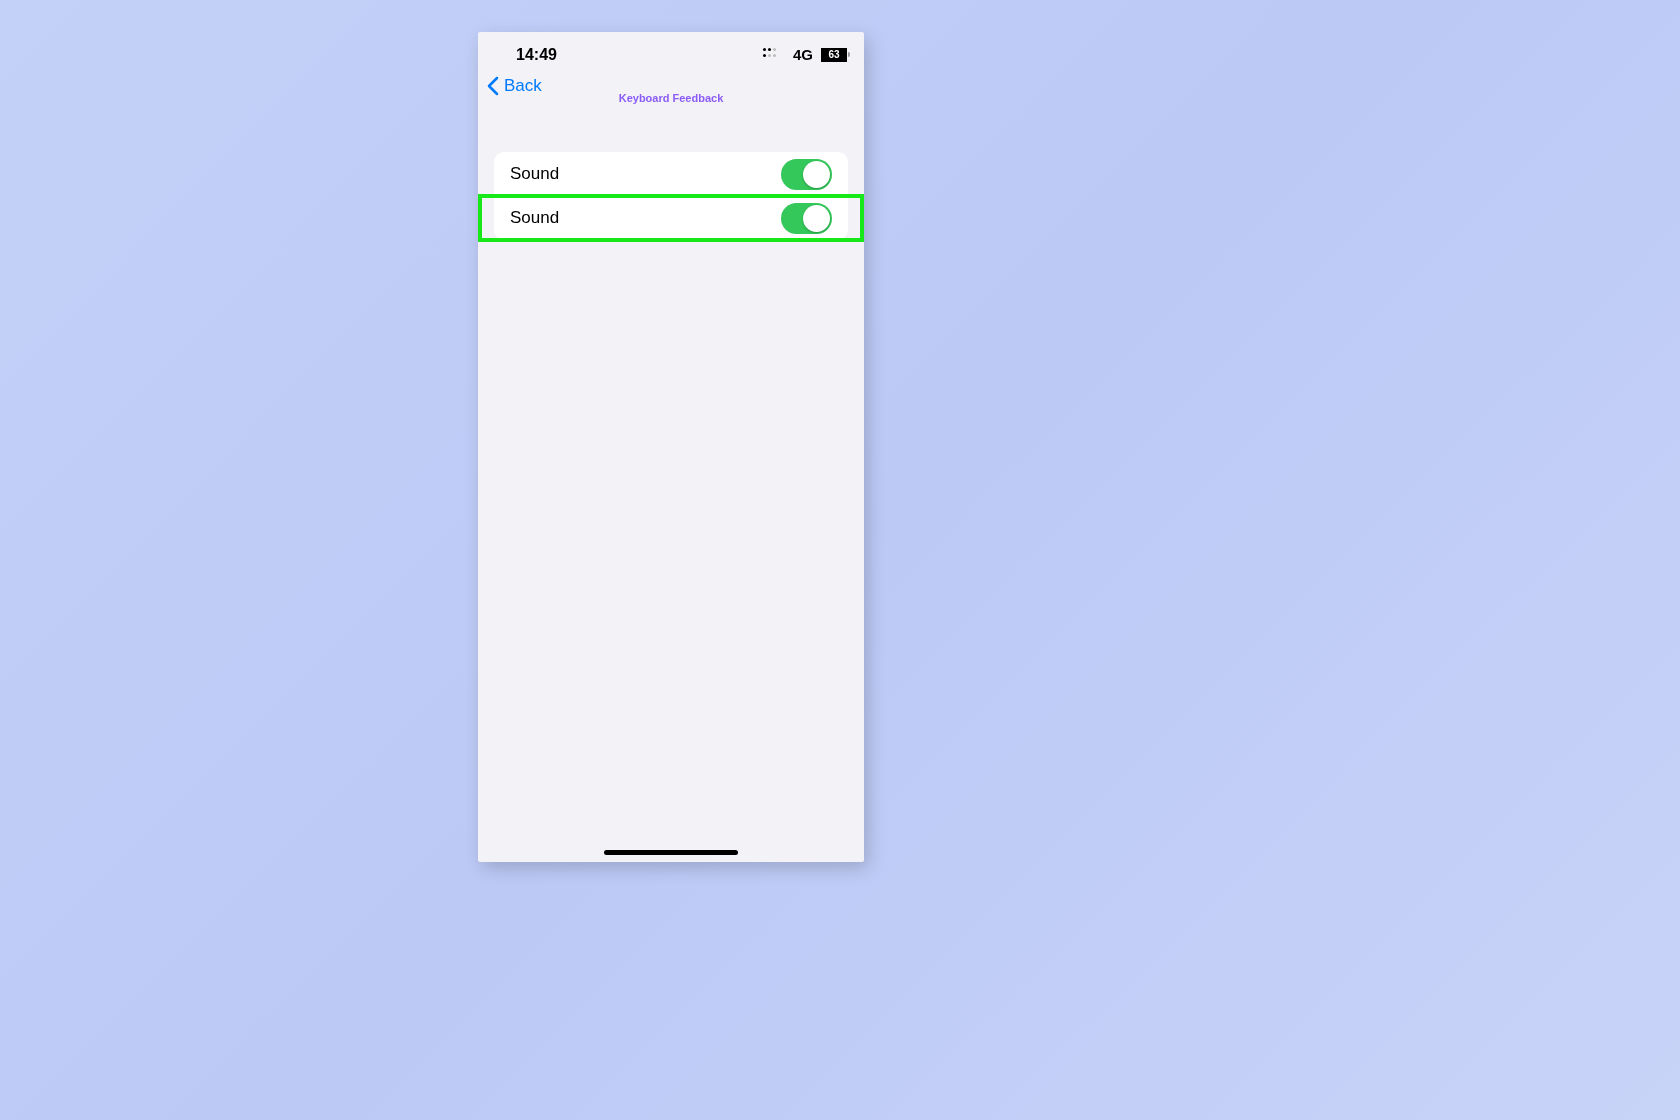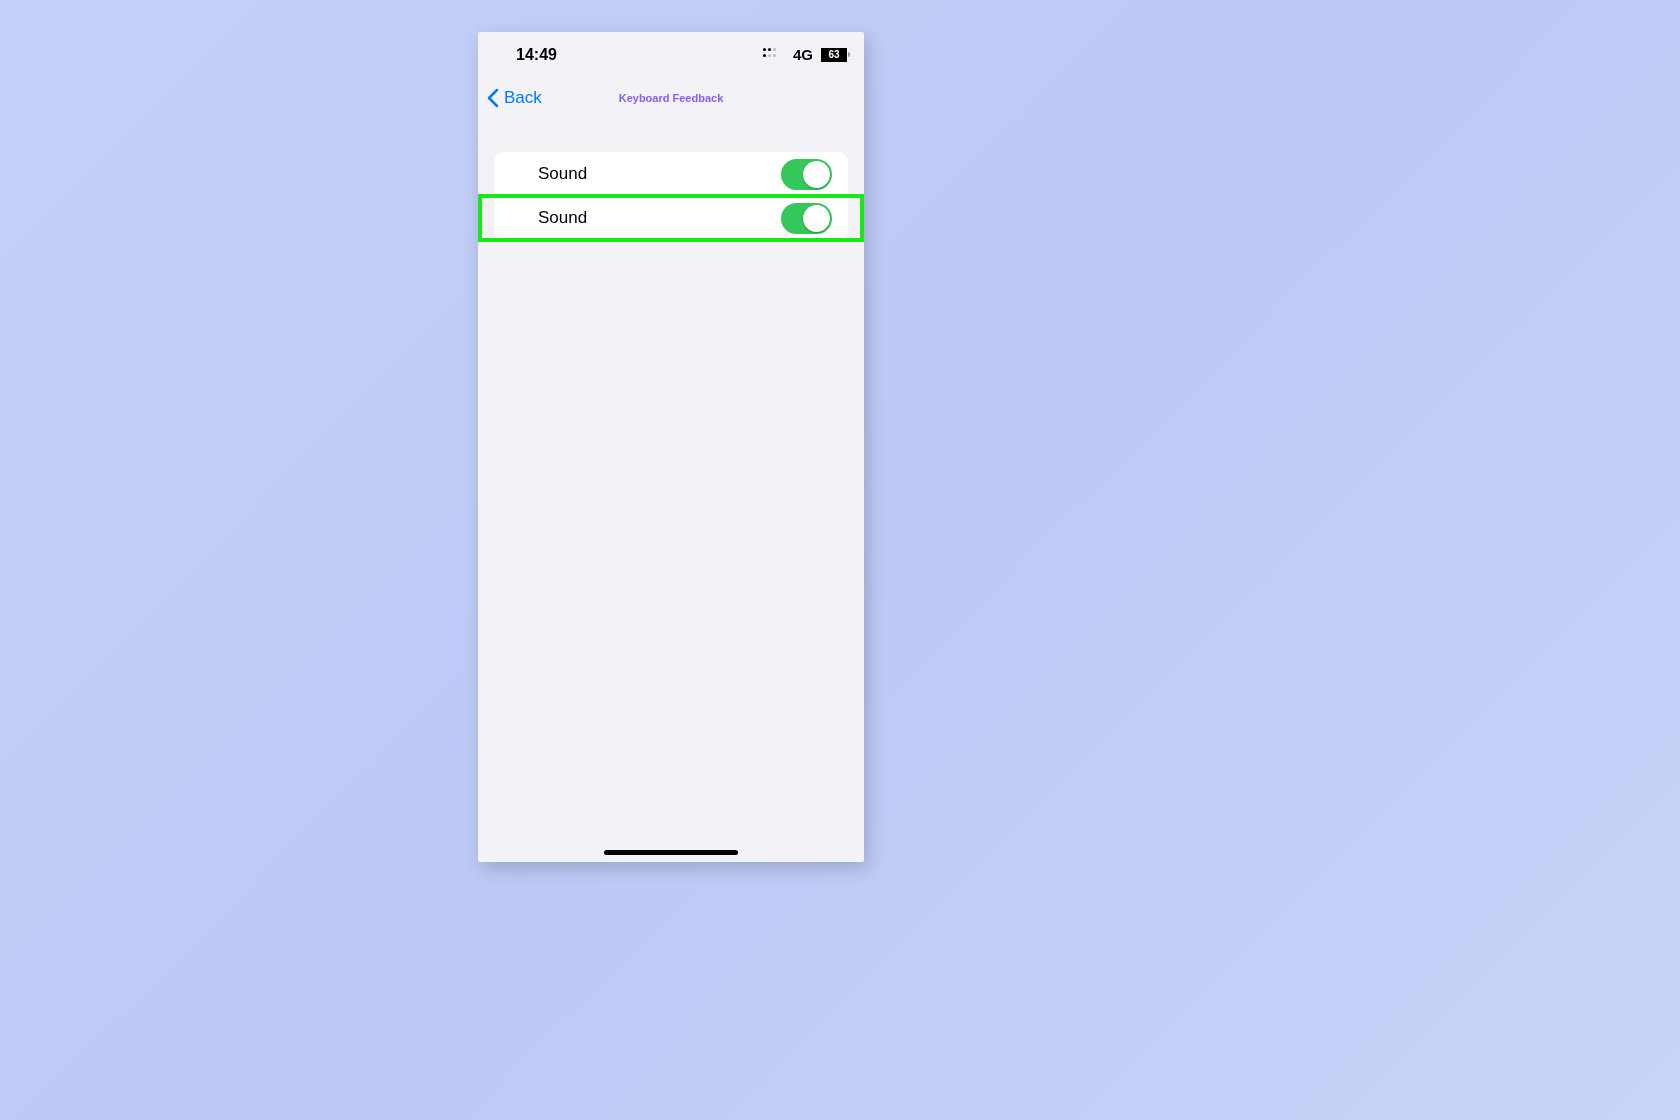--- a/index.html
+++ b/index.html
@@ -108,21 +108,20 @@
   .nav-bar {
     height: 44px;
     position: relative;
   }
   .nav-back {
     position: absolute;
     left: 8px;
     top: 0;
     height: 44px;
     display: flex;
-    align-items: center;
     color: #007aff;
     font-size: 17px;
     cursor: pointer;
   }
   .nav-back svg {
     width: 14px;
     height: 20px;
     margin-right: 4px;
   }
   .nav-title {
@@ -161,21 +160,20 @@
     position: absolute;
     left: 16px;
     right: 0;
     top: 0;
     height: 1px;
     background: #e5e5ea;
   }
   .row-label {
     font-size: 17px;
     color: #000;
-    margin-left: 28px;
   }
 
   
   .switch {
     width: 51px;
     height: 31px;
     border-radius: 16px;
     position: relative;
     cursor: pointer;
   }

